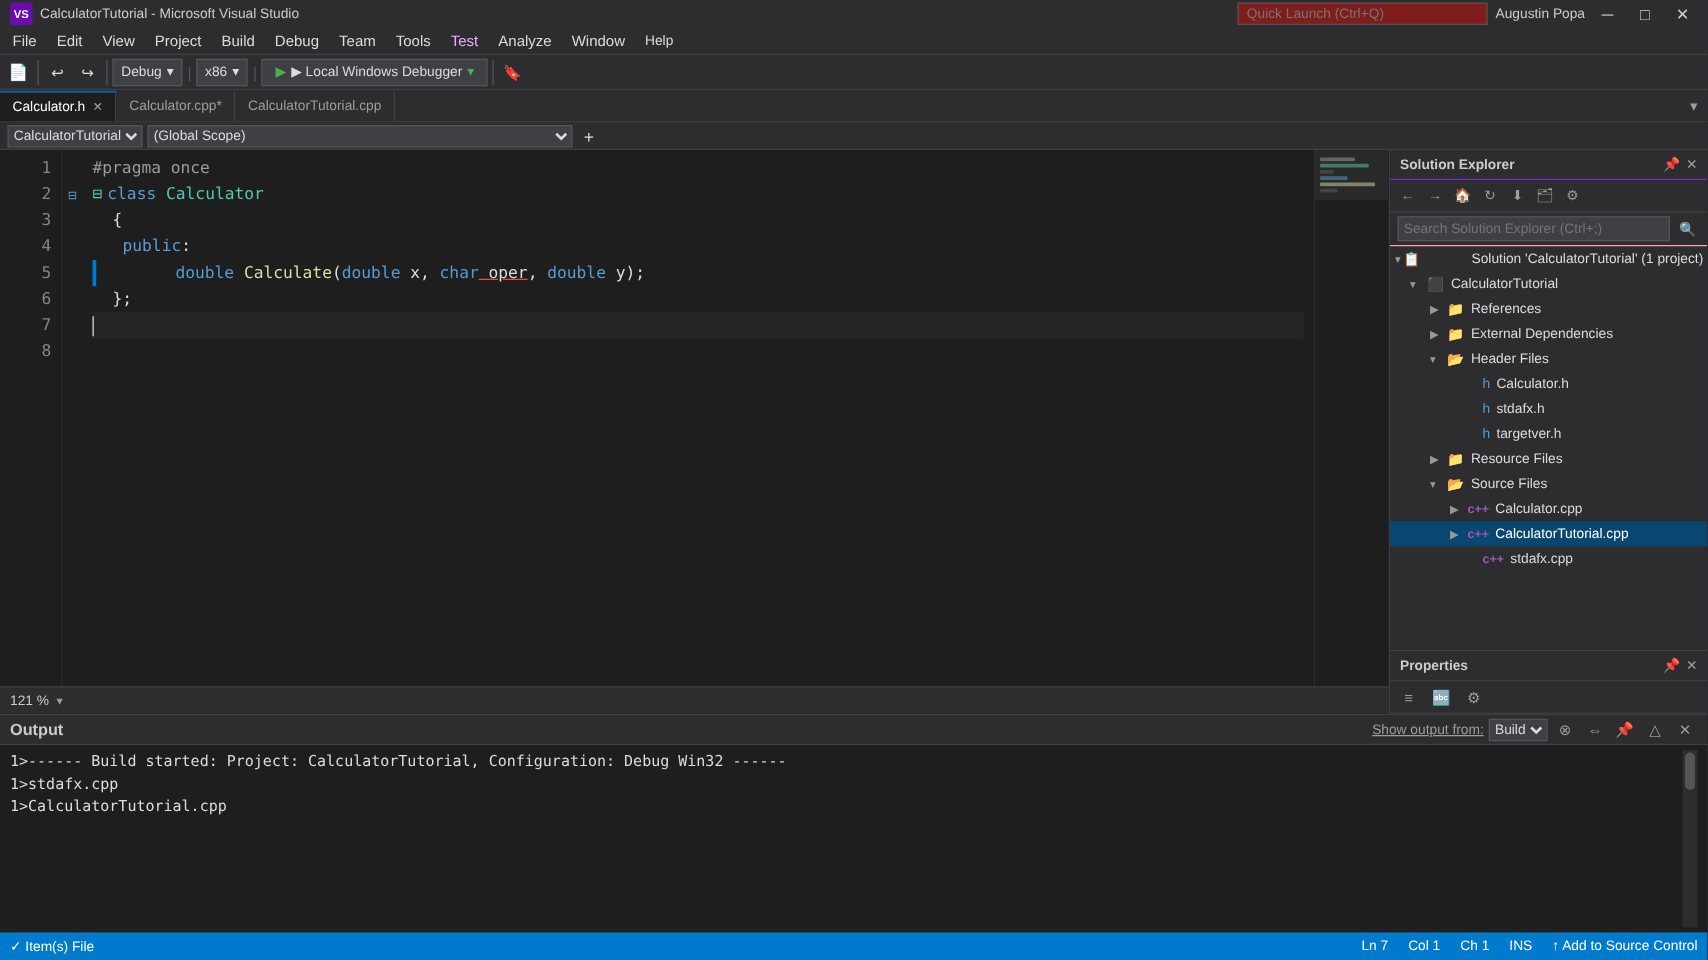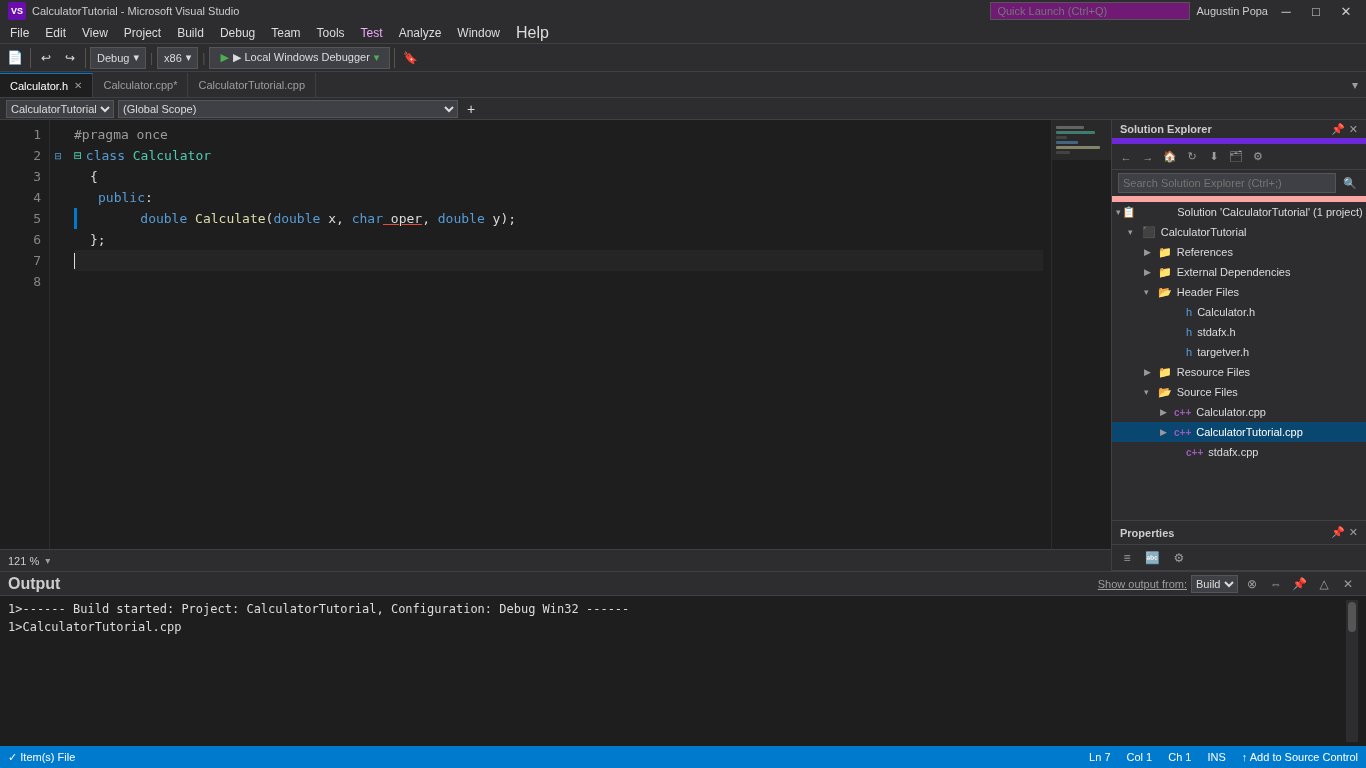--- a/index.html
+++ b/index.html
@@ -12,41 +12,41 @@
   </style>
 </head>
 <body>
 
 <div style="height:22px; background:#2d2d30; display:flex; align-items:center; justify-content:space-between; padding:0 8px;">
   <div style="display:flex; align-items:center; gap:6px;">
     <div style="width:18px; height:18px; background:#6a0dad; display:flex; align-items:center; justify-content:center; font-size:9px; color:#fff; font-weight:bold; border-radius:2px;">VS</div>
     <span style="font-size:11px; color:#ccc;">CalculatorTutorial - Microsoft Visual Studio</span>
   </div>
   <div style="display:flex; align-items:center; gap:6px;">
-    <input style="height: 18px; background: #701a75; border: 1px solid rgb(85, 85, 85); color: rgb(157, 157, 157); font-size: 11px; padding: 0px 6px; width: 200px;" placeholder="Quick Launch (Ctrl+Q)">
+    <input style="height: 18px; background: #7f1d1d; border: 1px solid rgb(85, 85, 85); color: rgb(157, 157, 157); font-size: 11px; padding: 0px 6px; width: 200px;" placeholder="Quick Launch (Ctrl+Q)">
     <span style="font-size:11px; color:#ccc;">Augustin Popa</span>
     <button style="background:transparent; border:none; color:#ccc; cursor:pointer; font-size:13px; width:24px; height:20px;">─</button>
     <button style="background:transparent; border:none; color:#ccc; cursor:pointer; font-size:13px; width:24px; height:20px;">□</button>
     <button style="background:transparent; border:none; color:#ccc; cursor:pointer; font-size:13px; width:24px; height:20px;">✕</button>
   </div>
 </div>
 
 <div style="height:22px; background:#2d2d30; display:flex; align-items:center; padding:0 2px; border-bottom:1px solid #3f3f46;">
   <span style="padding:2px 8px; cursor:pointer; color:#dcdcdc; font-size:12px;">File</span>
   <span style="padding:2px 8px; cursor:pointer; color:#dcdcdc; font-size:12px;">Edit</span>
   <span style="padding:2px 8px; cursor:pointer; color:#dcdcdc; font-size:12px;">View</span>
   <span style="padding:2px 8px; cursor:pointer; color:#dcdcdc; font-size:12px;">Project</span>
   <span style="padding:2px 8px; cursor:pointer; color:#dcdcdc; font-size:12px;">Build</span>
   <span style="padding:2px 8px; cursor:pointer; color:#dcdcdc; font-size:12px;">Debug</span>
   <span style="padding:2px 8px; cursor:pointer; color:#dcdcdc; font-size:12px;">Team</span>
   <span style="padding:2px 8px; cursor:pointer; color:#dcdcdc; font-size:12px;">Tools</span>
   <span style="padding:2px 8px; cursor:pointer; color:#f0abfc; font-size:12px;">Test</span>
   <span style="padding:2px 8px; cursor:pointer; color:#dcdcdc; font-size:12px;">Analyze</span>
   <span style="padding:2px 8px; cursor:pointer; color:#dcdcdc; font-size:12px;">Window</span>
-  <span style="padding:2px 8px; cursor:pointer; color:#dcdcdc; font-size:16px;">Help</span>
+  <span style="padding:2px 8px; cursor:pointer; color:#dcdcdc; font-size:11px;">Help</span>
 </div>
 
 <div style="height:28px; background:#2d2d30; display:flex; align-items:center; padding:0 4px; gap:2px; border-bottom:1px solid #3f3f46;">
   <button style="width:22px;height:22px;background:transparent;border:none;color:#dcdcdc;cursor:pointer;font-size:13px;">📄</button>
   <div style="width:1px;height:20px;background:#555;margin:0 2px;"></div>
   <button style="width:22px;height:22px;background:transparent;border:none;color:#dcdcdc;cursor:pointer;font-size:12px;">↩</button>
   <button style="width:22px;height:22px;background:transparent;border:none;color:#dcdcdc;cursor:pointer;font-size:12px;">↪</button>
   <div style="width:1px;height:20px;background:#555;margin:0 2px;"></div>
   <div style="height:22px;background:#3f3f46;border:1px solid #555;color:#dcdcdc;font-size:11px;padding:0 6px;display:flex;align-items:center;gap:4px;cursor:pointer;">
     <span>Debug</span> 
@@ -167,39 +167,39 @@
     </div>
 
     <div style="height:22px;background:#2d2d30;display:flex;align-items:center;padding:0 8px;border-top:1px solid #3f3f46;gap:6px;">
       <span style="font-size:11px;color:#ccc;">121 %</span>
       <button style="background:transparent;border:none;color:#9d9d9d;cursor:pointer;font-size:10px;">▾</button>
     </div>
   </div>
 
   <div style="width:255px;background:#2d2d30;border-left:1px solid #3f3f46;display:flex;flex-direction:column;overflow:hidden;">
 
-    <div style="height:24px;background:#2d2d30;display:flex;align-items:center;justify-content:space-between;padding:0 8px;border-bottom:6px solid #6d28d9;">
+    <div style="height:24px;background:#2d2d30;display:flex;align-items:center;justify-content:space-between;padding:0 8px;border-bottom:1px solid #6d28d9;">
       <span style="font-size:11px;color:#ccc;font-weight:bold;">Solution Explorer</span>
       <div style="display:flex;align-items:center;gap:4px;">
         <button style="background:transparent;border:none;color:#9d9d9d;cursor:pointer;font-size:11px;">📌</button>
         <button style="background:transparent;border:none;color:#9d9d9d;cursor:pointer;font-size:11px;">✕</button>
       </div>
     </div>
 
     <div style="height:26px;background:#2d2d30;display:flex;align-items:center;padding:0 4px;gap:2px;border-bottom:1px solid #3f3f46;">
       <button style="width:20px;height:20px;background:transparent;border:none;color:#9d9d9d;cursor:pointer;font-size:11px;">←</button>
       <button style="width:20px;height:20px;background:transparent;border:none;color:#9d9d9d;cursor:pointer;font-size:11px;">→</button>
       <button style="width:20px;height:20px;background:transparent;border:none;color:#9d9d9d;cursor:pointer;font-size:11px;">🏠</button>
       <button style="width:20px;height:20px;background:transparent;border:none;color:#9d9d9d;cursor:pointer;font-size:11px;">↻</button>
       <button style="width:20px;height:20px;background:transparent;border:none;color:#9d9d9d;cursor:pointer;font-size:11px;">⬇</button>
       <button style="width:20px;height:20px;background:transparent;border:none;color:#9d9d9d;cursor:pointer;font-size:11px;">🗂</button>
       <button style="width:20px;height:20px;background:transparent;border:none;color:#9d9d9d;cursor:pointer;font-size:11px;">⚙</button>
     </div>
 
-    <div style="padding:3px 6px;border-bottom:6px solid #fca5a5;display:flex;gap:4px;">
+    <div style="padding:3px 6px;border-bottom:1px solid #fca5a5;display:flex;gap:4px;">
       <input style="flex: 1 1 0%; height: 20px; background: rgb(63, 63, 70); border: 1px solid rgb(85, 85, 85); color: rgb(157, 157, 157); font-size: 11px; padding: 0px 4px;" placeholder="Search Solution Explorer (Ctrl+;)">
       <button style="width:20px;height:20px;background:transparent;border:none;color:#9d9d9d;cursor:pointer;font-size:11px;">🔍</button>
     </div>
 
     <div style="flex:1;overflow-y:auto;font-size:11px;">
 
       <div style="height:20px;display:flex;align-items:center;padding:0 4px;cursor:pointer;gap:2px;">
         <span style="width:12px;color:#999;font-size:9px;">▾</span>
         <span style="font-size:11px;margin-right:3px;">📋</span>
         <span style="color:#dcdcdc;white-space:nowrap;margin-left:36px;">Solution 'CalculatorTutorial' (1 project)</span>
@@ -291,37 +291,38 @@
         <button style="width:22px;height:20px;background:transparent;border:none;color:#9d9d9d;cursor:pointer;font-size:12px;">🔤</button>
         <button style="width:22px;height:20px;background:transparent;border:none;color:#9d9d9d;cursor:pointer;font-size:12px;">⚙</button>
       </div>
     </div>
   </div>
 </div>
 
 <div style="height:175px;background:#1e1e1e;border-top:1px solid #3f3f46;display:flex;flex-direction:column;">
   <div style="height:24px;background:#2d2d30;display:flex;align-items:center;padding:0 8px;justify-content:space-between;border-bottom:1px solid #3f3f46;">
     <div style="display:flex;align-items:center;gap:12px;">
-      <span style="font-size:16px;color:#ccc;font-weight:bold;">Output</span>
+      <span style="font-size:13px;color:#ccc;font-weight:bold;">Output</span>
     </div>
     <div style="display:flex;align-items:center;gap:4px;">
       <span style="font-size:11px;color:#9d9d9d;text-decoration:underline;">Show output from:</span>
       <select style="height:18px;background:#3f3f46;border:1px solid #555;color:#dcdcdc;font-size:11px;">
         <option>Build</option>
       </select>
       <button style="background:transparent;border:none;color:#9d9d9d;cursor:pointer;font-size:12px;width:20px;">⊗</button>
       <button style="background:transparent;border:none;color:#9d9d9d;cursor:pointer;font-size:12px;width:20px;">⇔</button>
       <button style="background:transparent;border:none;color:#9d9d9d;cursor:pointer;font-size:12px;width:20px;">📌</button>
       <button style="background:transparent;border:none;color:#9d9d9d;cursor:pointer;font-size:12px;width:20px;">△</button>
       <button style="background:transparent;border:none;color:#9d9d9d;cursor:pointer;font-size:12px;width:20px;">✕</button>
     </div>
   </div>
   <div style="flex:1;overflow-y:auto;font-family:'Consolas',monospace;font-size:12px;padding:4px 8px;color:#dcdcdc;line-height:18px;display:flex;">
     <div style="flex:1;">
       <div style="white-space:pre-wrap;">1&gt;------ Build started: Project: CalculatorTutorial, Configuration: Debug Win32 ------</div>
+      <div style="white-space:pre-wrap;">1&gt;stdafx.cpp</div>
       <div style="white-space:pre-wrap;">1&gt;CalculatorTutorial.cpp</div>
     </div>
     <div style="width:12px;background:#2d2d30;">
       <div style="width:8px;height:30px;background:#555;border-radius:4px;margin:2px;"></div>
     </div>
   </div>
 </div>
 
 <div style="height:22px;background:#007acc;display:flex;align-items:center;padding:0 8px;gap:16px;font-size:11px;color:#fff;justify-content:space-between;">
   <div style="display:flex;align-items:center;gap:16px;">

